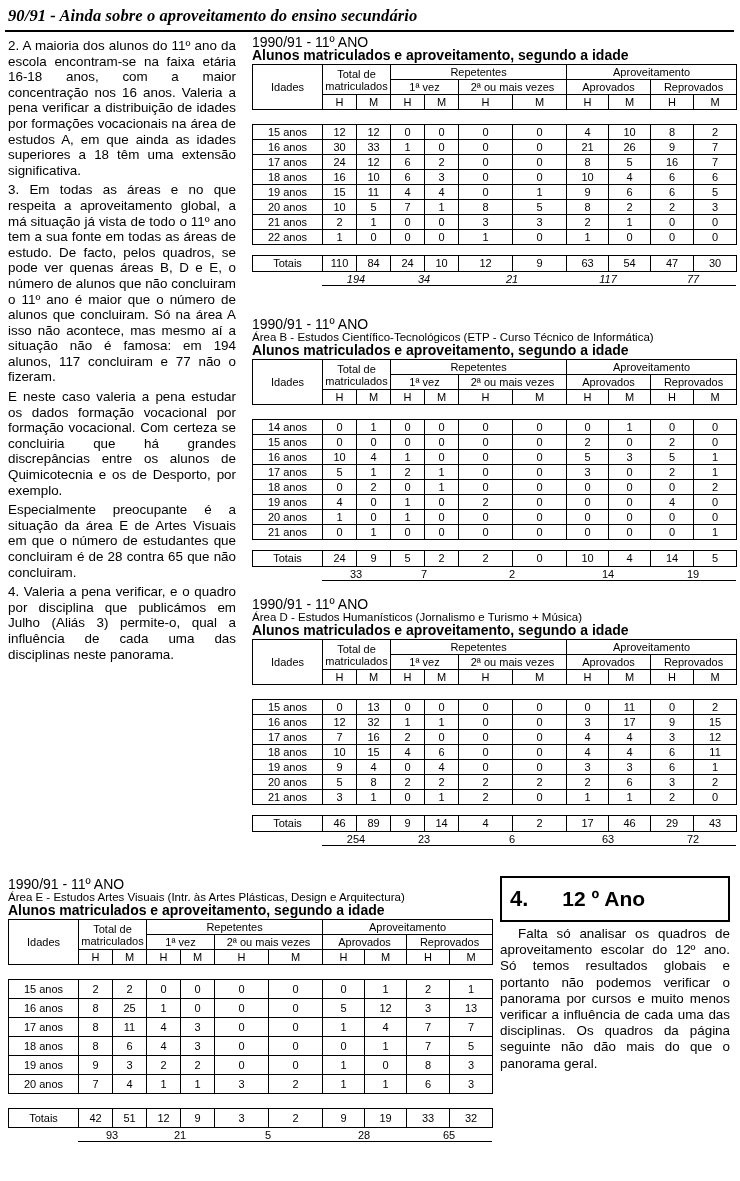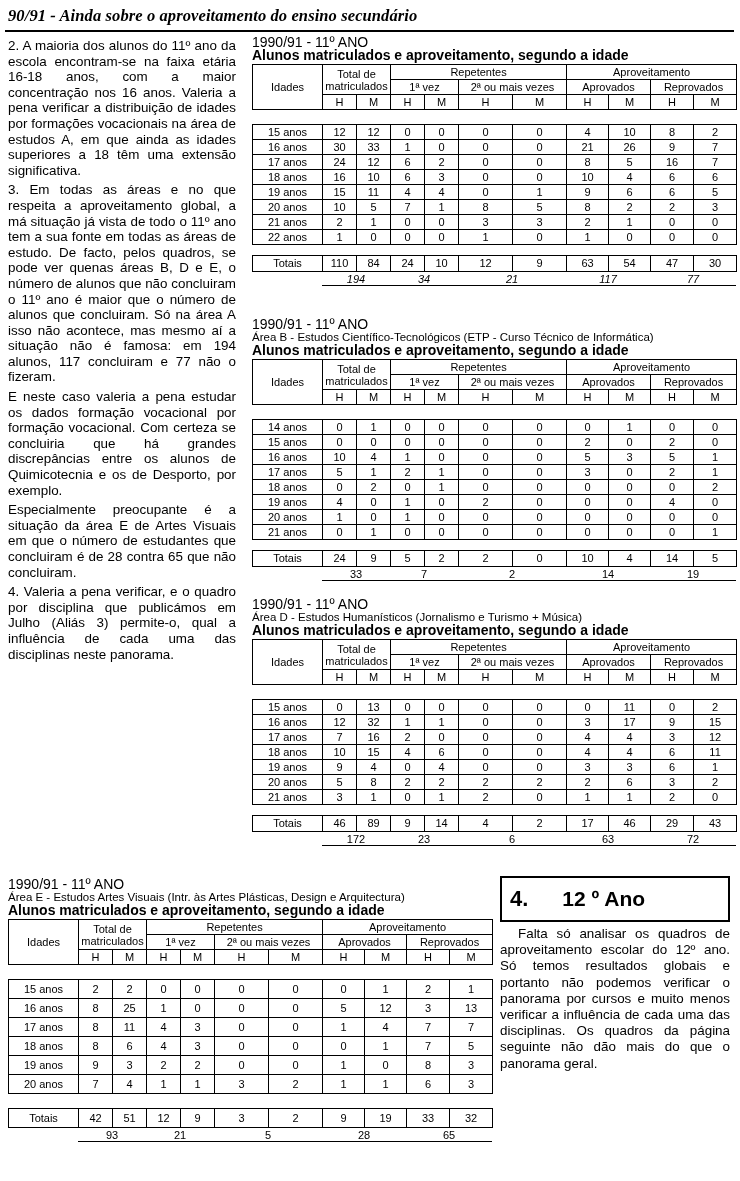--- a/index.html
+++ b/index.html
@@ -684,21 +684,21 @@
         <col style="width:70px">
           <col style="width:68px">
           <col style="width:68px">
         <col style="width:108px">
           <col style="width:84px">
           <col style="width:86px">
       </colgroup>
       <tbody>
           <tr>
         <td></td>
-        <td class="b">172</td>
+        <td class="b">254</td>
         <td class="b">23</td>
         <td class="b">6</td>
         <td class="b">63</td>
         <td class="b">72</td>
       </tr>
     </tbody>
       </table>
   </div>
 
   <div class="block" style="left:8px;top:878px;width:484px;">

